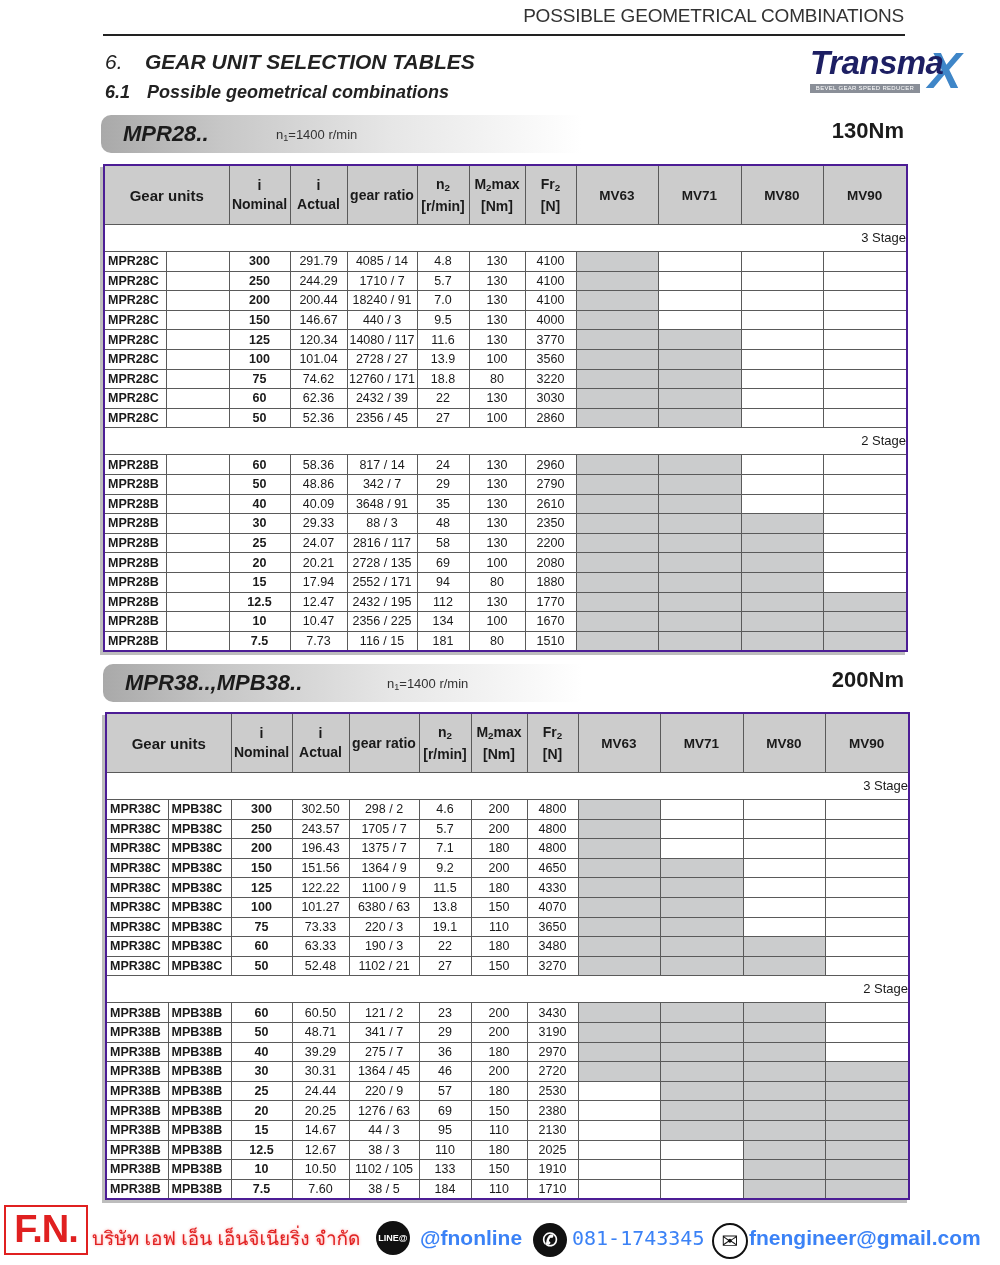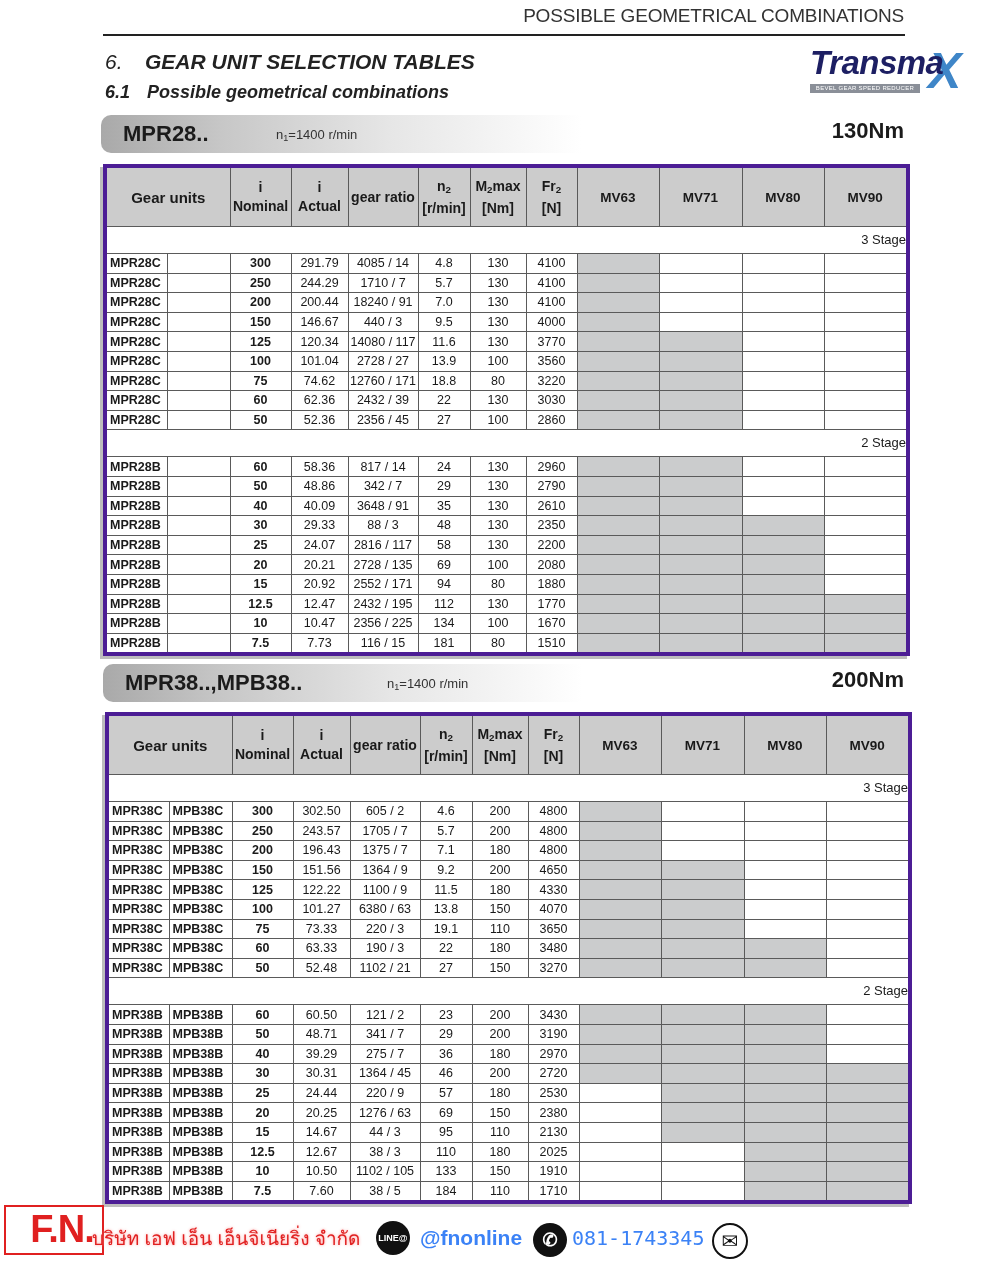--- a/index.html
+++ b/index.html
@@ -19,42 +19,42 @@
   .logo { position: absolute; left: 808px; top: 48px; width: 175px; height: 50px; }
   .logo .word { position: absolute; left: 2px; top: -4px; font-size: 33px; font-weight: bold; font-style: italic; color: #1d1f63; letter-spacing: -0.5px; }
   .logo .x { position: absolute; left: 120px; top: -6px; font-size: 50px; font-weight: bold; font-style: italic; color: #3f86c8; }
   .logo .tag { position: absolute; left: 2px; top: 36px; width: 110px; height: 9px; background: #8a8f98; color: #fff; font-size: 6px; line-height: 9px; text-align: center; letter-spacing: 0.3px; }
 
   .band {
     position: absolute; left: 101px; height: 38px; width: 480px;
     border-radius: 10px 0 0 10px;
     background: linear-gradient(90deg, #a9a9a9 0%, #c7c7c7 25%, #e6e6e6 60%, #ffffff 100%);
   }
-  .band .model { position: absolute; left: 22px; top: 6px; font-size: 22px; font-weight: bold; color: #1b1b1b; }
+  .band .model { position: absolute; left: 22px; top: 6px; font-size: 22px; font-weight: bold; font-style: italic; color: #1b1b1b; }
   .band .speed { position: absolute; top: 12px; font-size: 13px; color: #333; }
   .torque { position: absolute; right: 96px; font-size: 22px; font-weight: bold; color: #1b1b1b; margin-left: 8px; }
 
   table.sel {
     position: absolute; border-collapse: collapse; table-layout: fixed;
-    font-size: 12.5px; border: 4px solid #4c1d95;
+    font-size: 12.5px; border: 2px solid #4c1d95;
     box-shadow: -3px 3px 0 #bdbdbd;
   }
   table.sel th, table.sel td { border: 1px solid #5a5a5a; padding: 0; text-align: center; overflow: hidden; white-space: nowrap; }
   table.sel th { background: #cccccc; font-weight: bold; font-size: 14px; height: 58px; line-height: 19px; }
   table.sel th.gu { font-size: 15px; }
   table.sel th.mv { font-size: 13.5px; }
   table.sel td { height: 18.6px; line-height: 18px; }
   table.sel td.name { text-align: left; font-weight: bold; padding-left: 3px; }
   table.sel td.nom { font-weight: bold; }
   table.sel td.on { background: #cbcccd; }
   table.sel tr.stage td { height: 26px; text-align: right; font-size: 13px; border-left: none; border-right: none; }
   sub { font-size: 70%; vertical-align: -2px; }
 
   .footer { position: absolute; left: 0; top: 1203px; width: 1000px; height: 60px; }
-  .fn-logo { position: absolute; left: 4px; top: 2px; width: 80px; height: 46px; border: 2px solid #e02020; color: #e02020; font-size: 38px; font-weight: bold; line-height: 44px; text-align: center; letter-spacing: -1px; background: #fff; padding-left: 16px; }
+  .fn-logo { position: absolute; left: 4px; top: 2px; width: 80px; height: 46px; border: 2px solid #e02020; color: #e02020; font-size: 38px; font-weight: bold; line-height: 44px; text-align: center; letter-spacing: -1px; background: #fff; }
   .company { position: absolute; left: 92px; top: 20px; font-size: 19px; color: #e02020; text-shadow: 0 0 3px #ff9a9a; }
   .circle-icon { position: absolute; width: 34px; height: 34px; border-radius: 50%; background: #111; color: #fff; font-weight: bold; text-align: center; line-height: 34px; }
   .line-icon { left: 376px; top: 18px; font-size: 9px; }
   .phone-icon { left: 533px; top: 20px; font-size: 18px; }
   .mail-icon { position: absolute; left: 712px; top: 20px; width: 32px; height: 32px; border-radius: 50%; border: 2px solid #111; background: #fff; color: #111; font-size: 20px; line-height: 32px; text-align: center; }
   .contact { position: absolute; top: 23px; font-size: 21px; font-weight: bold; color: #3b82f6; }
   .contact.mono { font-family: "DejaVu Sans Mono", monospace; font-weight: normal; font-size: 20px; }
 </style>
 </head>
 <body>
@@ -321,21 +321,21 @@
         <td>2080</td>
         <td class="on"></td>
         <td class="on"></td>
         <td class="on"></td>
         <td></td>
       </tr>
       <tr>
         <td class="name">MPR28B</td>
         <td class="name"></td>
         <td class="nom">15</td>
-        <td>20.92</td>
+        <td>17.94</td>
         <td>2552 / 171</td>
         <td>94</td>
         <td>80</td>
         <td>1880</td>
         <td class="on"></td>
         <td class="on"></td>
         <td class="on"></td>
         <td></td>
       </tr>
       <tr>
@@ -421,21 +421,21 @@
     </thead>
     <tbody>
       <tr class="stage">
         <td colspan="12">3  Stage</td>
       </tr>
       <tr>
         <td class="name">MPR38C</td>
         <td class="name">MPB38C</td>
         <td class="nom">300</td>
         <td>302.50</td>
-        <td>605 / 2</td>
+        <td>298 / 2</td>
         <td>4.6</td>
         <td>200</td>
         <td>4800</td>
         <td class="on"></td>
         <td></td>
         <td></td>
         <td></td>
       </tr>
       <tr>
         <td class="name">MPR38C</td>
@@ -696,13 +696,14 @@
   </table>
 
 <div class="footer">
   <div class="fn-logo">F.N.</div>
   <div class="company">บริษัท เอฟ เอ็น เอ็นจิเนียริ่ง จำกัด</div>
   <div class="circle-icon line-icon">LINE@</div>
   <div class="contact" style="left:420px;">@fnonline</div>
   <div class="circle-icon phone-icon">✆</div>
   <div class="contact mono" style="left:572px;">081-1743345</div>
   <div class="mail-icon">✉</div>
+  <div class="contact" style="left:749px;">fnengineer@gmail.com</div>
 </div>
 
 </body></html>

